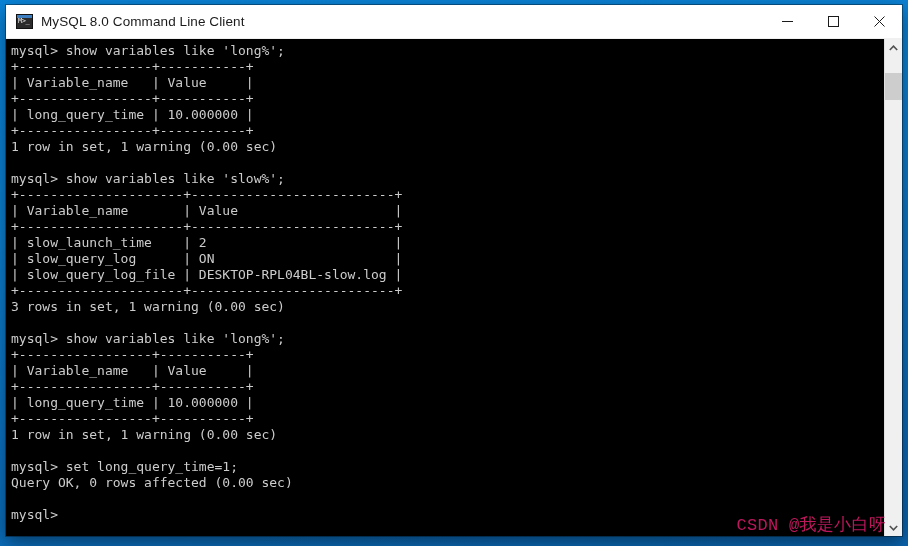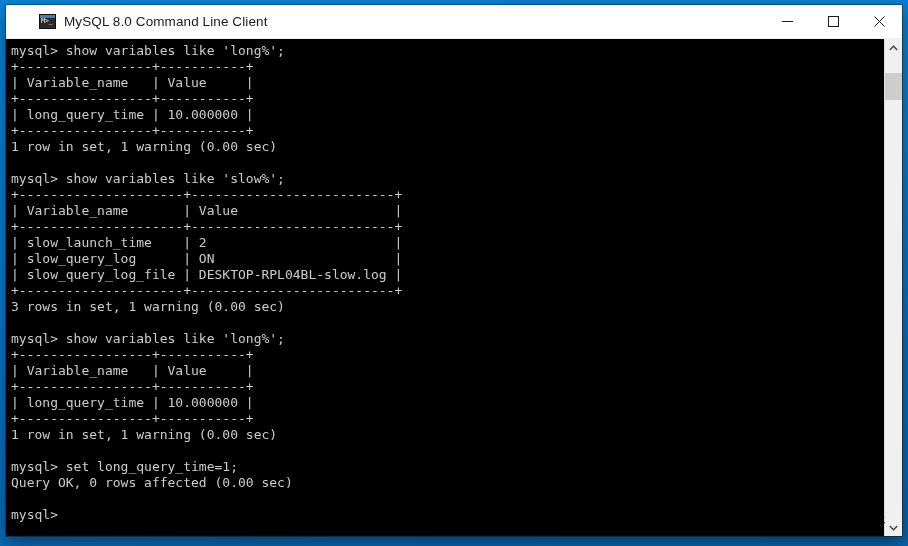--- a/index.html
+++ b/index.html
@@ -37,21 +37,20 @@
 
   
   #titlebar {
     height: 33px;
     background: #ffffff;
     display: flex;
     align-items: center;
     flex: 0 0 auto;
     position: relative;
     border-bottom: 1px solid #f0f0f0;
-    padding-left: 23px;
   }
   #title-icon {
     width: 17px;
     height: 15px;
     margin-left: 10px;
     margin-right: 8px;
     background: #2b2b2b;
     border: 1px solid #111;
     box-sizing: border-box;
     position: relative;
@@ -156,22 +155,22 @@
     height: 27px;
     background: #cdcdcd;
     cursor: default;
   }
 
   
   #watermark {
     position: absolute;
     right: 22px;
     bottom: 10px;
-    color: #000000;
-    font-family: Liberation Serif, serif;
+    color: #be185d;
+    font-family: Liberation Mono, monospace;
     font-size: 17px;
     letter-spacing: 0.3px;
     pointer-events: none;
     z-index: 5;
     white-space: nowrap;
   }
 </style>
 </head>
 <body>
 

